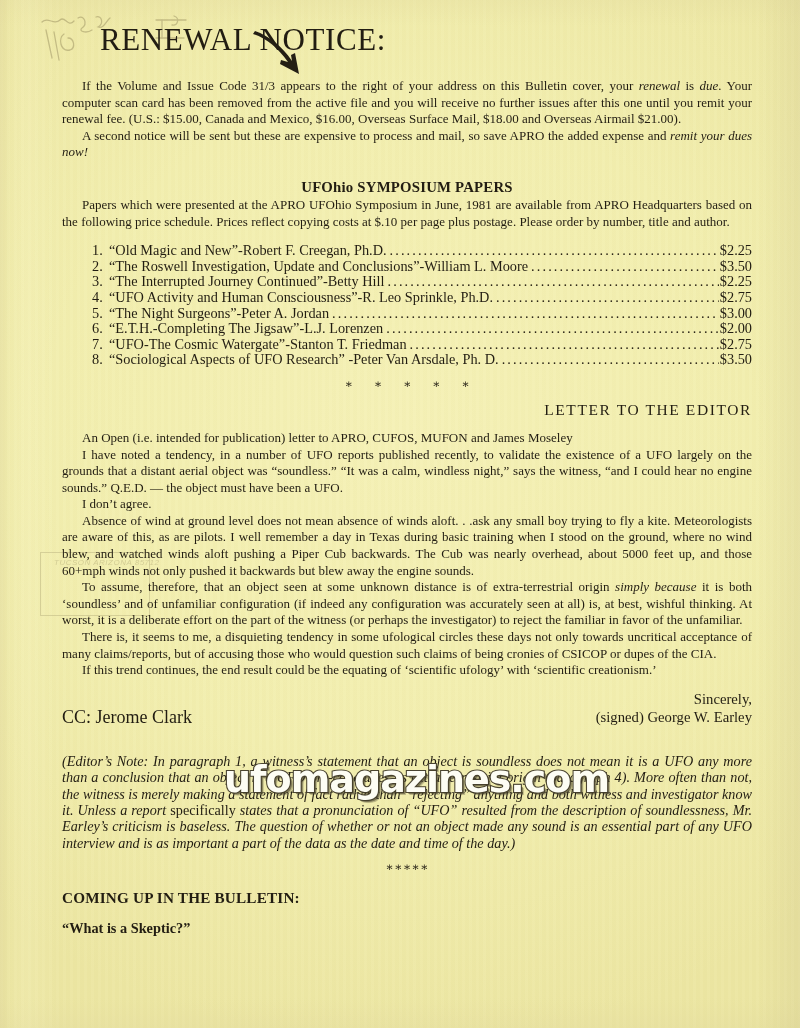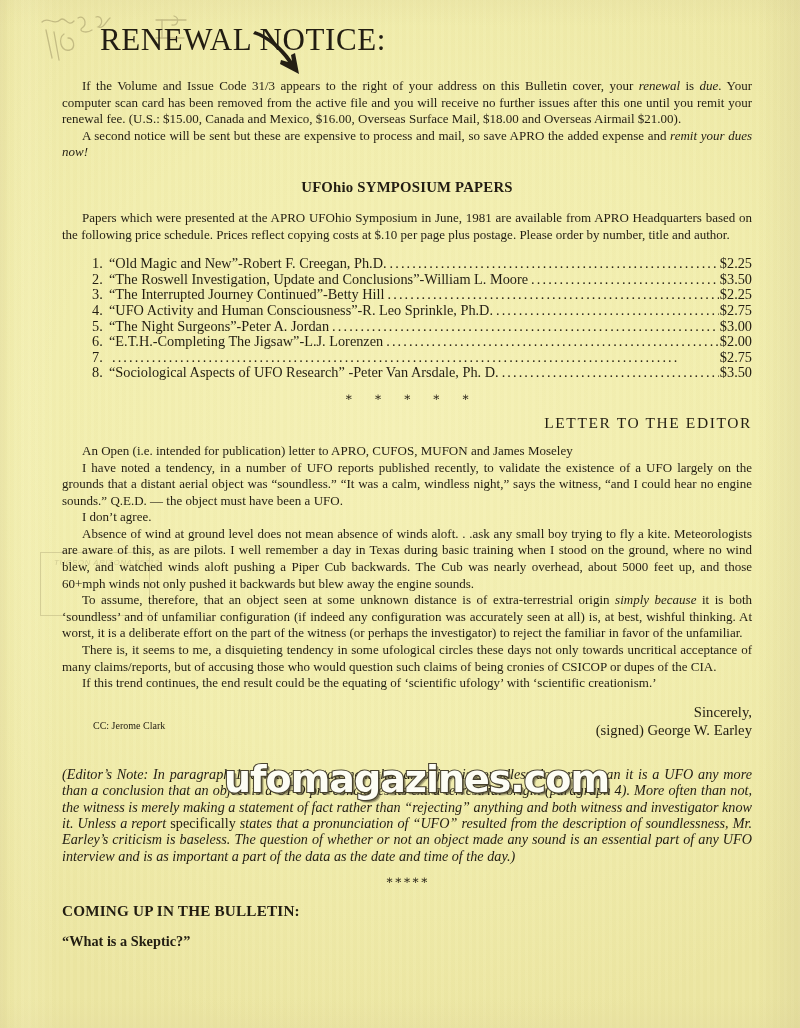--- a/index.html
+++ b/index.html
@@ -105,21 +105,21 @@
     text-align: justify;
     text-indent: 20px;
     hyphens: none;
   }
   .it { font-style: italic; }
 
   h2.section {
     text-align: center;
     font-size: 14.8px;
     font-weight: bold;
-    margin: 18px 0 14px 0;
+    margin: 18px 0 1px 0;
     letter-spacing: 0.2px;
   }
   h2.centerhead {
     text-align: right;
     font-size: 15.5px;
     font-weight: normal;
     letter-spacing: 1.6px;
     margin: 9px 0 11px 0;
   }
 
@@ -167,22 +167,21 @@
   
   #sig {
     margin-top: 11px;
     text-align: right;
     font-size: 14.7px;
     line-height: 18px;
   }
   #cc {
     position: absolute;
     left: 0;
-    font-size: 10px;
-    margin-left: 31px;
+    font-size: 18px;
   }
   #cc-wrap { position: relative; height: 20px; margin-top: -19px; }
 
   
   #editnote {
     margin: 26px 0 0 0;
     font-size: 14.2px;
     line-height: 16.4px;
     font-style: italic;
     text-align: justify;
@@ -292,20 +291,21 @@
         <span class="p-price">$3.00</span>
       </li>
       <li>
         <span class="p-num">6.</span>
         <span class="p-title">“E.T.H.-Completing The Jigsaw”-L.J. Lorenzen</span>
         <span class="p-dots">....................................................................................................</span>
         <span class="p-price">$2.00</span>
       </li>
       <li>
         <span class="p-num">7.</span>
+        <span class="p-title">“UFO-The Cosmic Watergate”-Stanton T. Friedman</span>
         <span class="p-dots">....................................................................................................</span>
         <span class="p-price">$2.75</span>
       </li>
       <li>
         <span class="p-num">8.</span>
         <span class="p-title">“Sociological Aspects of UFO Research” -Peter Van Arsdale, Ph. D.</span>
         <span class="p-dots">....................................................................................................</span>
         <span class="p-price">$3.50</span>
       </li>
     </ul>

